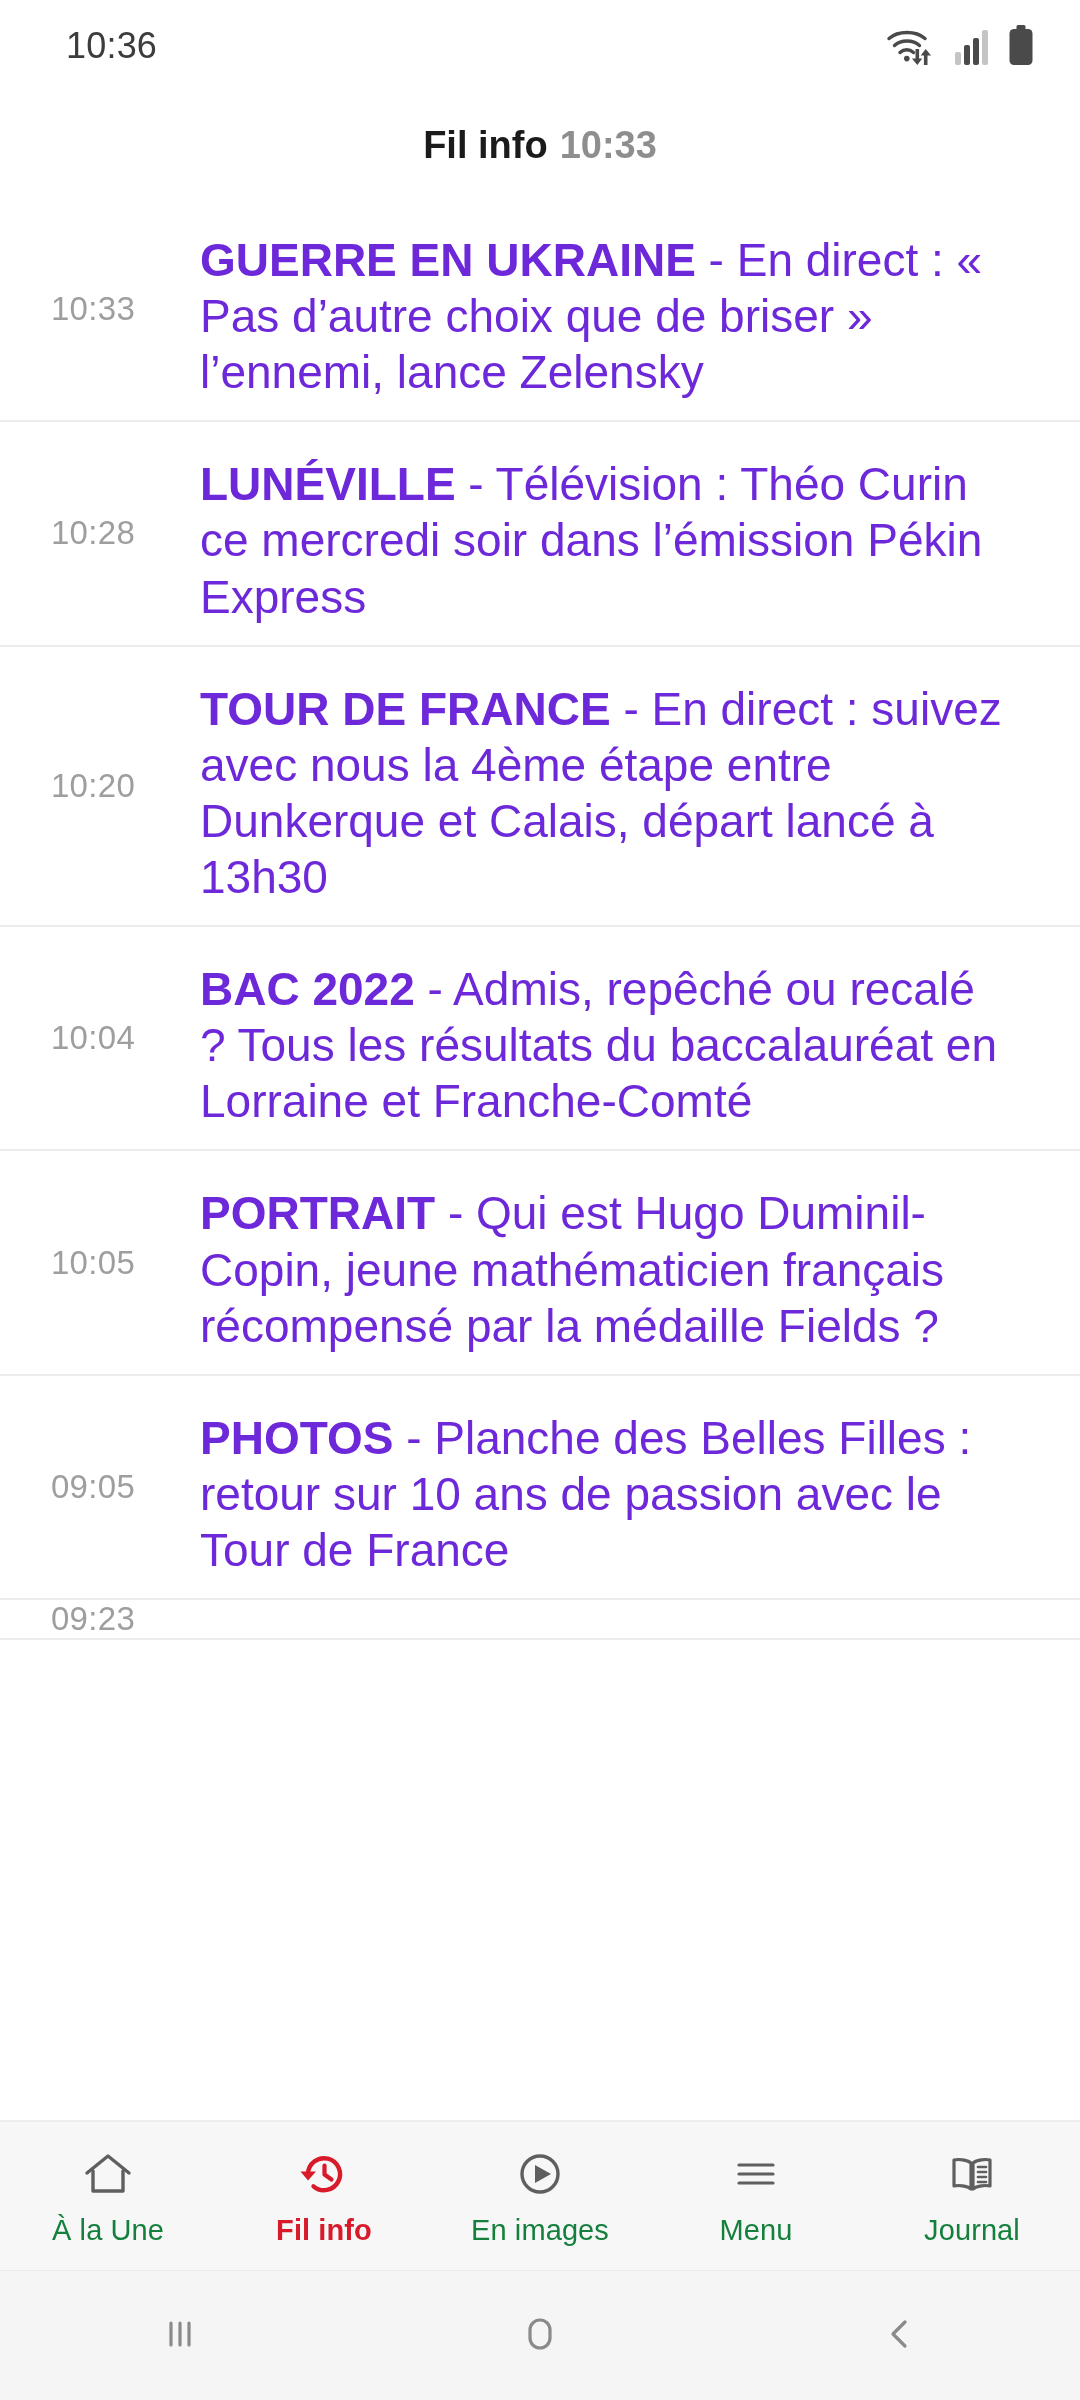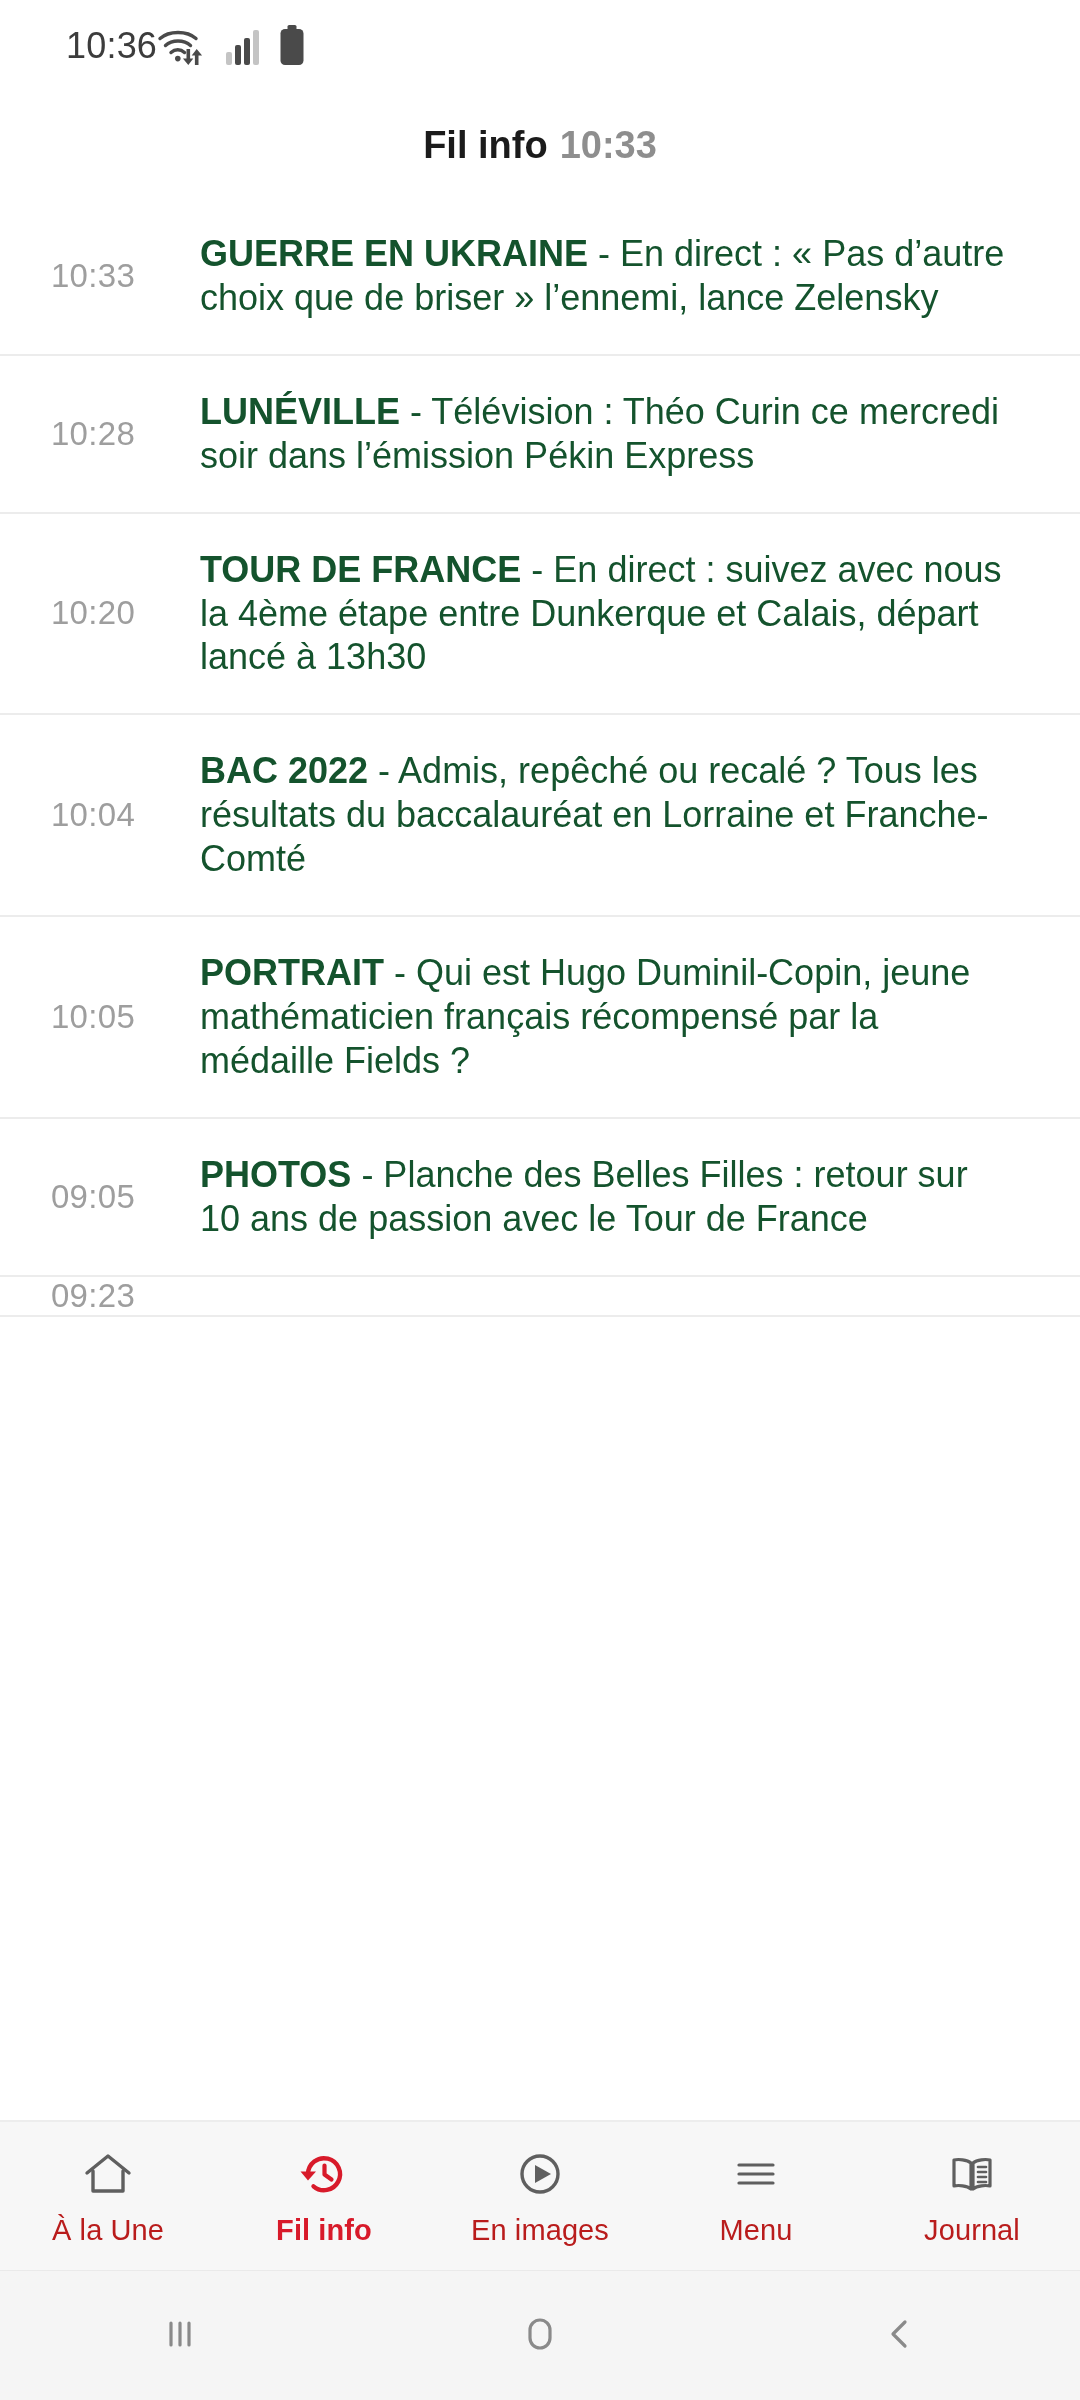--- a/index.html
+++ b/index.html
@@ -8,21 +8,21 @@
     background:#ffffff;
     font-family:"Liberation Sans","DejaVu Sans",sans-serif;
     -webkit-font-smoothing:antialiased;
     overflow:hidden;
   }
   #screen { width:1080px; height:2400px; position:relative; display:flex; flex-direction:column; background:#fff; }
 
   
   .statusbar {
     height:92px; flex:0 0 92px;
-    display:flex; align-items:center; 
+    display:flex; align-items:center; justify-content:space-between;
     padding:0 46px 0 66px; background:#fff;
   }
   .status-clock { font-size:36px; color:#3c3c3c; letter-spacing:.2px; }
   .status-icons { display:flex; align-items:center; gap:16px; }
   .status-icons svg { display:block; }
 
   
   .app-header {
     height:106px; flex:0 0 106px;
     display:flex; align-items:center; justify-content:center; background:#fff;
@@ -31,34 +31,34 @@
   .app-header .ttl-time { font-size:38px; font-weight:bold; color:#8e8e8e; margin-left:12px; }
 
   
   .feed { flex:1 1 auto; overflow:hidden; background:#fff; }
   .feed-row { display:flex; align-items:center; border-bottom:2px solid #ececec; padding:0 26px 0 0; }
   .feed-time {
     flex:0 0 200px; text-align:center;
     font-size:33px; color:#9e9e9e; letter-spacing:.3px; padding-right:14px;
   }
   .feed-title {
-    flex:1 1 auto; font-size:36px; line-height:1.22; color:#14532d;
-    padding:34px 44px 34px 0; word-wrap:break-word;
+    flex:1 1 auto; font-size:46px; line-height:1.22; color:#6d28d9;
+    padding:34px 44px 20px 0; word-wrap:break-word;
   }
   .feed-title .kicker { font-weight:bold; }
 
   
   .tabbar {
     flex:0 0 150px; height:150px;
     display:flex; align-items:stretch;
     background:#f7f7f7; border-top:2px solid #ededed;
   }
   .tab { flex:1 1 20%; display:flex; flex-direction:column; align-items:center; justify-content:center; gap:12px; }
   .tab .ic { height:56px; display:flex; align-items:center; justify-content:center; }
-  .tab .lb { font-size:29px; color:#b91c1c; letter-spacing:.1px; }
+  .tab .lb { font-size:29px; color:#15803d; letter-spacing:.1px; }
   .tab.active .lb { color:#d81a2a; font-weight:bold; }
 
   
   .sysnav {
     flex:0 0 130px; height:130px;
     display:flex; align-items:center; background:#f5f5f5;
     border-top:1px solid #eaeaea;
   }
   .sysnav .sysbtn { flex:1 1 33.33%; display:flex; align-items:center; justify-content:center; }
 </style>

